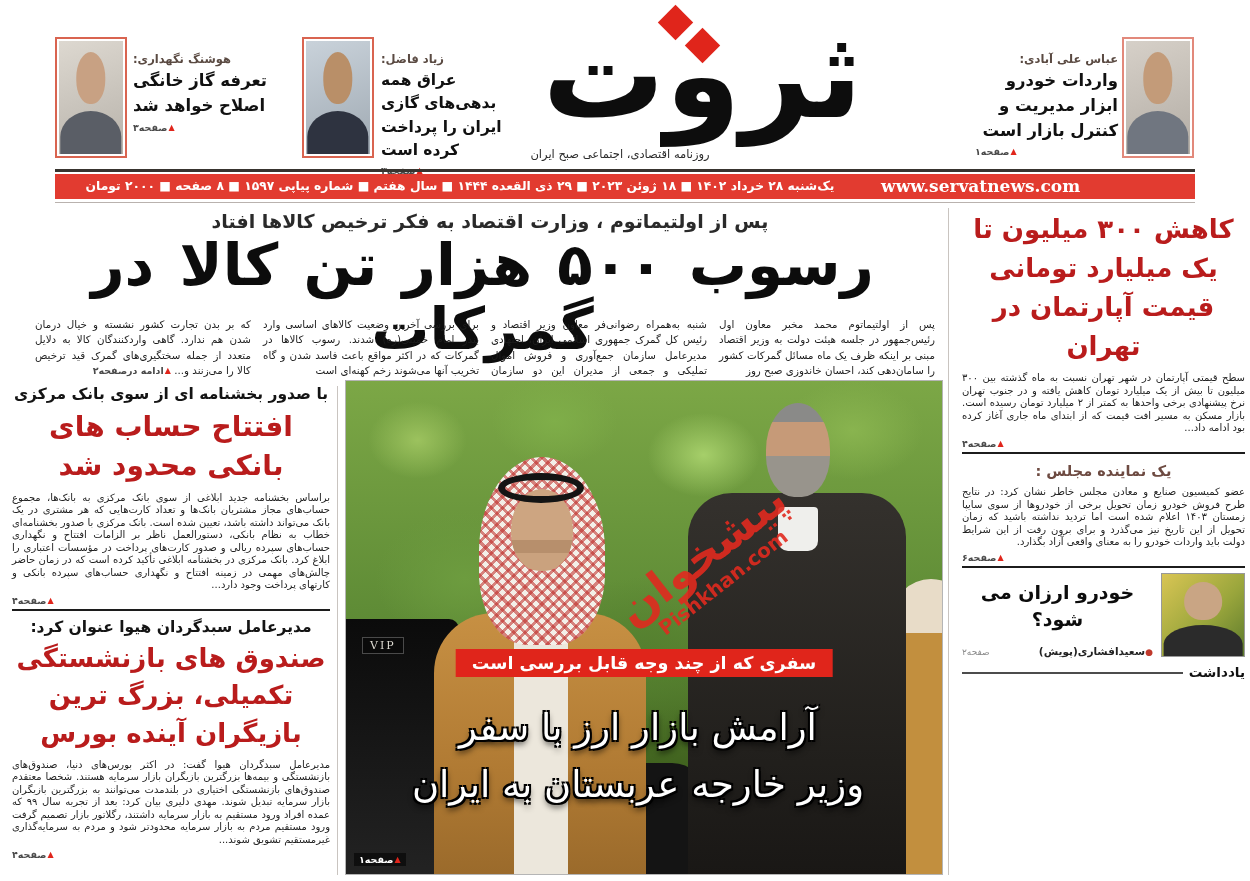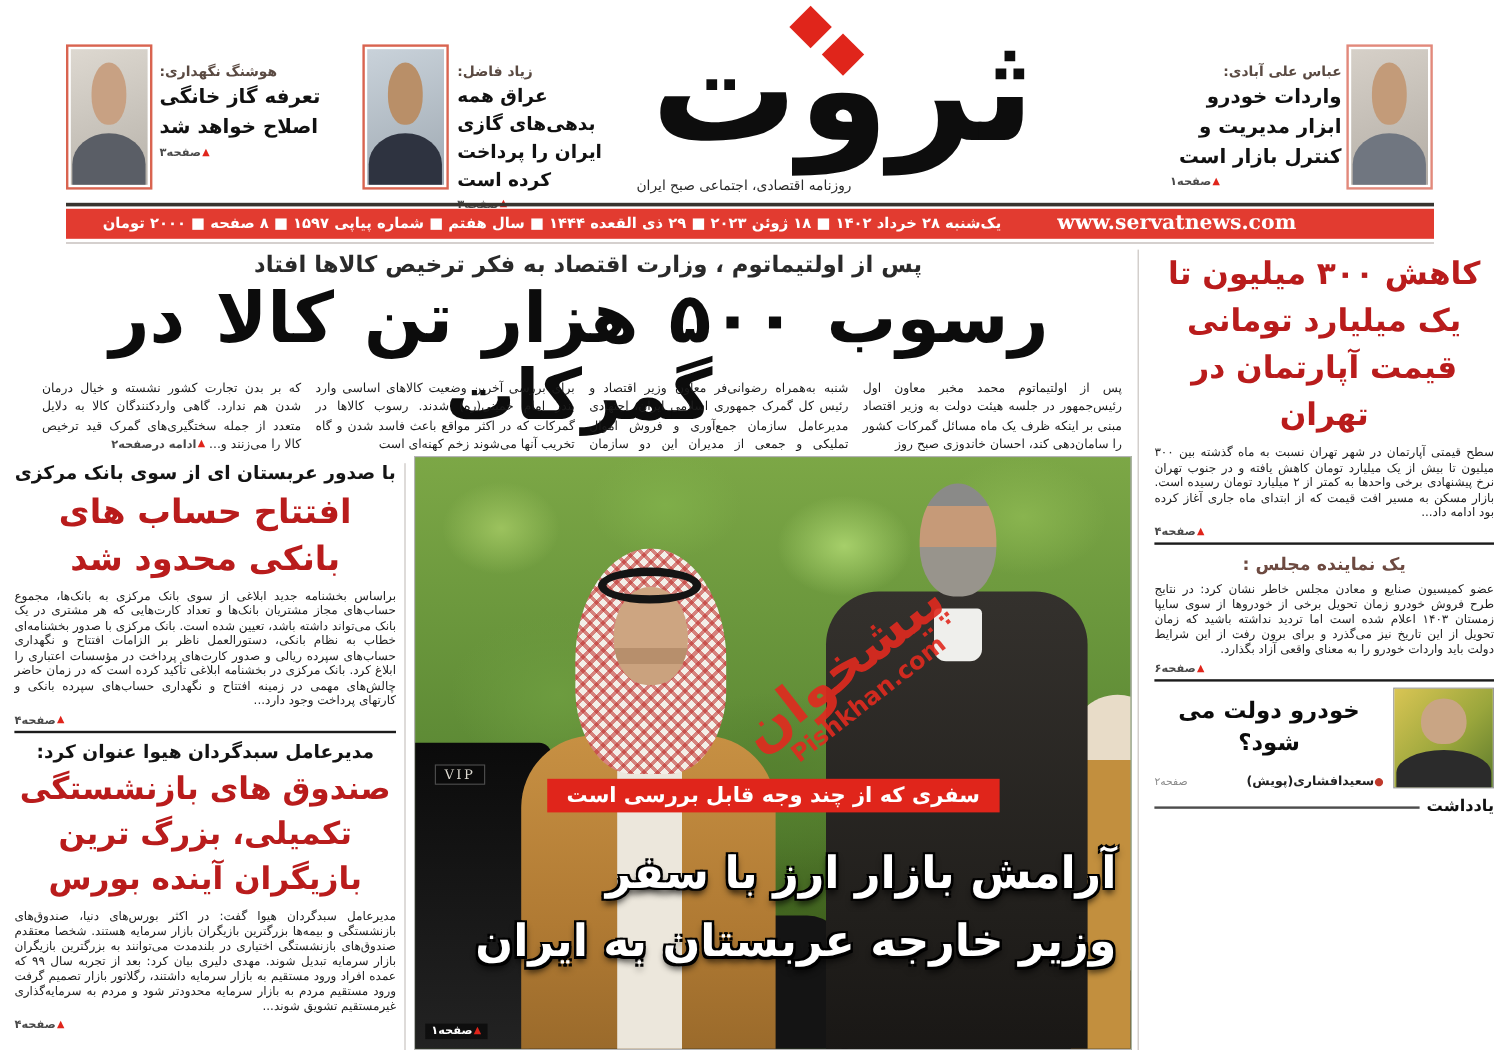--- a/index.html
+++ b/index.html
@@ -99,21 +99,21 @@
      background:linear-gradient(180deg,#34312d,#211f1c 70%,#191715);z-index:3;}
   .iran-shirt{left:432px;top:126px;width:40px;height:44px;background:#efefec;border-radius:4px 4px 10px 10px;z-index:4;}
   .iran-head{left:420px;top:22px;width:64px;height:94px;border-radius:50% 50% 44% 44%;z-index:5;
      background:linear-gradient(180deg,#8a8a88 0 20%,#c69a78 20% 56%,#98948c 56% 100%);}
   .bystander{right:-28px;top:198px;width:78px;height:300px;background:linear-gradient(180deg,#e8dcc8 0 18%,#c28f3e 18%);border-radius:40px 40px 0 0;z-index:2;}
   .watermark{left:248px;top:148px;width:230px;transform:rotate(-38deg);text-align:center;color:#e12a1f;opacity:.9;z-index:6;}
   .wm-fa{font-size:46px;font-weight:bold;line-height:1;}
   .wm-en{font-size:20px;font-weight:bold;direction:ltr;}
   .photo-banner{left:50%;transform:translateX(-50%);top:268px;background:#e0251b;color:#fff;
      font-size:17.5px;font-weight:bold;padding:4px 16px;white-space:nowrap;z-index:7;}
-  .photo-caption{left:0;right:12px;top:318px;color:#fff;font-weight:bold;
+  .photo-caption{left:0;right:12px;top:318px;text-align:center;color:#fff;font-weight:normal;
      font-size:37px;line-height:1.55;z-index:8;
      text-shadow:2px 2px 0 #000,-2px 2px 0 #000,2px -2px 0 #000,-2px -2px 0 #000,0 4px 6px rgba(0,0,0,.85);}
   .photo-pageref{left:8px;bottom:8px;background:rgba(0,0,0,.55);color:#fff;font-size:9.5px;
      font-weight:bold;padding:1px 5px;z-index:9;}
   .photo-pageref .tri{color:#e0251b;}
 </style>
 </head>
 <body>
 
 <div id="page">
@@ -188,39 +188,39 @@
       <div class="art-body">عضو کمیسیون صنایع و معادن مجلس خاطر نشان کرد: در نتایج طرح فروش خودرو زمان تحویل برخی از خودروها از سوی سایپا زمستان ۱۴۰۳ اعلام شده است اما تردید نداشته باشید که زمان تحویل از این تاریخ نیز می‌گذرد و برای برون رفت از این شرایط دولت باید واردات خودرو را به معنای واقعی آزاد بگذارد.</div>
       <div class="pageref" style="text-align:left;"><span class="tri">▲</span><span>صفحه۶</span></div>
       <div class="art-rule"></div>
     </div>
 
     <div class="op-row">
       <div class="op-photo">
           <div class="portrait p-o1"></div>
         </div>
       <div class="op-main">
-        <div class="op-title">خودرو دولت می شود؟</div>
+        <div class="op-title">خودرو ارزان می شود؟</div>
         <div class="op-meta">
           <span class="op-author"><span class="dot">●</span><span>سعیدافشاری(پویش)</span></span>
           <span class="op-page">صفحه۲</span>
         </div>
       </div>
     </div>
 
     <div class="sec-head" style="margin-top:7px;">
       <span class="sec-label">یادداشت</span>
       <span class="sec-line"></span>
     </div>
 
   </div>
 
   <div class="abs" style="left:12px;top:384px;width:318px;">
 
     <div>
-      <div class="art-kicker">با صدور عربستان ای از سوی بانک مرکزی</div>
+      <div class="art-kicker">با صدور بخشنامه ای از سوی بانک مرکزی</div>
       <div class="art-title" style="font-size:28px;line-height:1.4;margin-top:3px;">افتتاح حساب های بانکی محدود شد</div>
       <div class="art-body">براساس بخشنامه جدید ابلاغی از سوی بانک مرکزی به بانک‌ها، مجموع حساب‌های مجاز مشتریان بانک‌ها و تعداد کارت‌هایی که هر مشتری در یک بانک می‌تواند داشته باشد، تعیین شده است. بانک مرکزی با صدور بخشنامه‌ای خطاب به نظام بانکی، دستورالعمل ناظر بر الزامات افتتاح و نگهداری حساب‌های سپرده ریالی و صدور کارت‌های پرداخت در مؤسسات اعتباری را ابلاغ کرد. بانک مرکزی در بخشنامه ابلاغی تأکید کرده است که در زمان حاضر چالش‌های مهمی در زمینه افتتاح و نگهداری حساب‌های سپرده بانکی و کارتهای پرداخت وجود دارد...</div>
       <div class="pageref" style="text-align:left;"><span class="tri">▲</span><span>صفحه۴</span></div>
       <div class="art-rule"></div>
     </div>
 
     <div style="margin-top:6px;">
       <div class="art-kicker">مدیرعامل سبدگردان هیوا عنوان کرد:</div>
       <div class="art-title" style="font-size:26px;line-height:1.45;margin-top:3px;">صندوق های بازنشستگی تکمیلی، بزرگ ترین بازیگران آینده بورس</div>
       <div class="art-body">مدیرعامل سبدگردان هیوا گفت: در اکثر بورس‌های دنیا، صندوق‌های بازنشستگی و بیمه‌ها بزرگترین بازیگران بازار سرمایه هستند. شخصا معتقدم صندوق‌های بازنشستگی اختیاری در بلندمدت می‌توانند به بزرگترین بازیگران بازار سرمایه تبدیل شوند. مهدی دلیری بیان کرد: بعد از تجربه سال ۹۹ که عمده افراد ورود مستقیم به بازار سرمایه داشتند، رگلاتور بازار تصمیم گرفت ورود مستقیم مردم به بازار سرمایه محدودتر شود و مردم به سرمایه‌گذاری غیرمستقیم تشویق شوند...</div>

